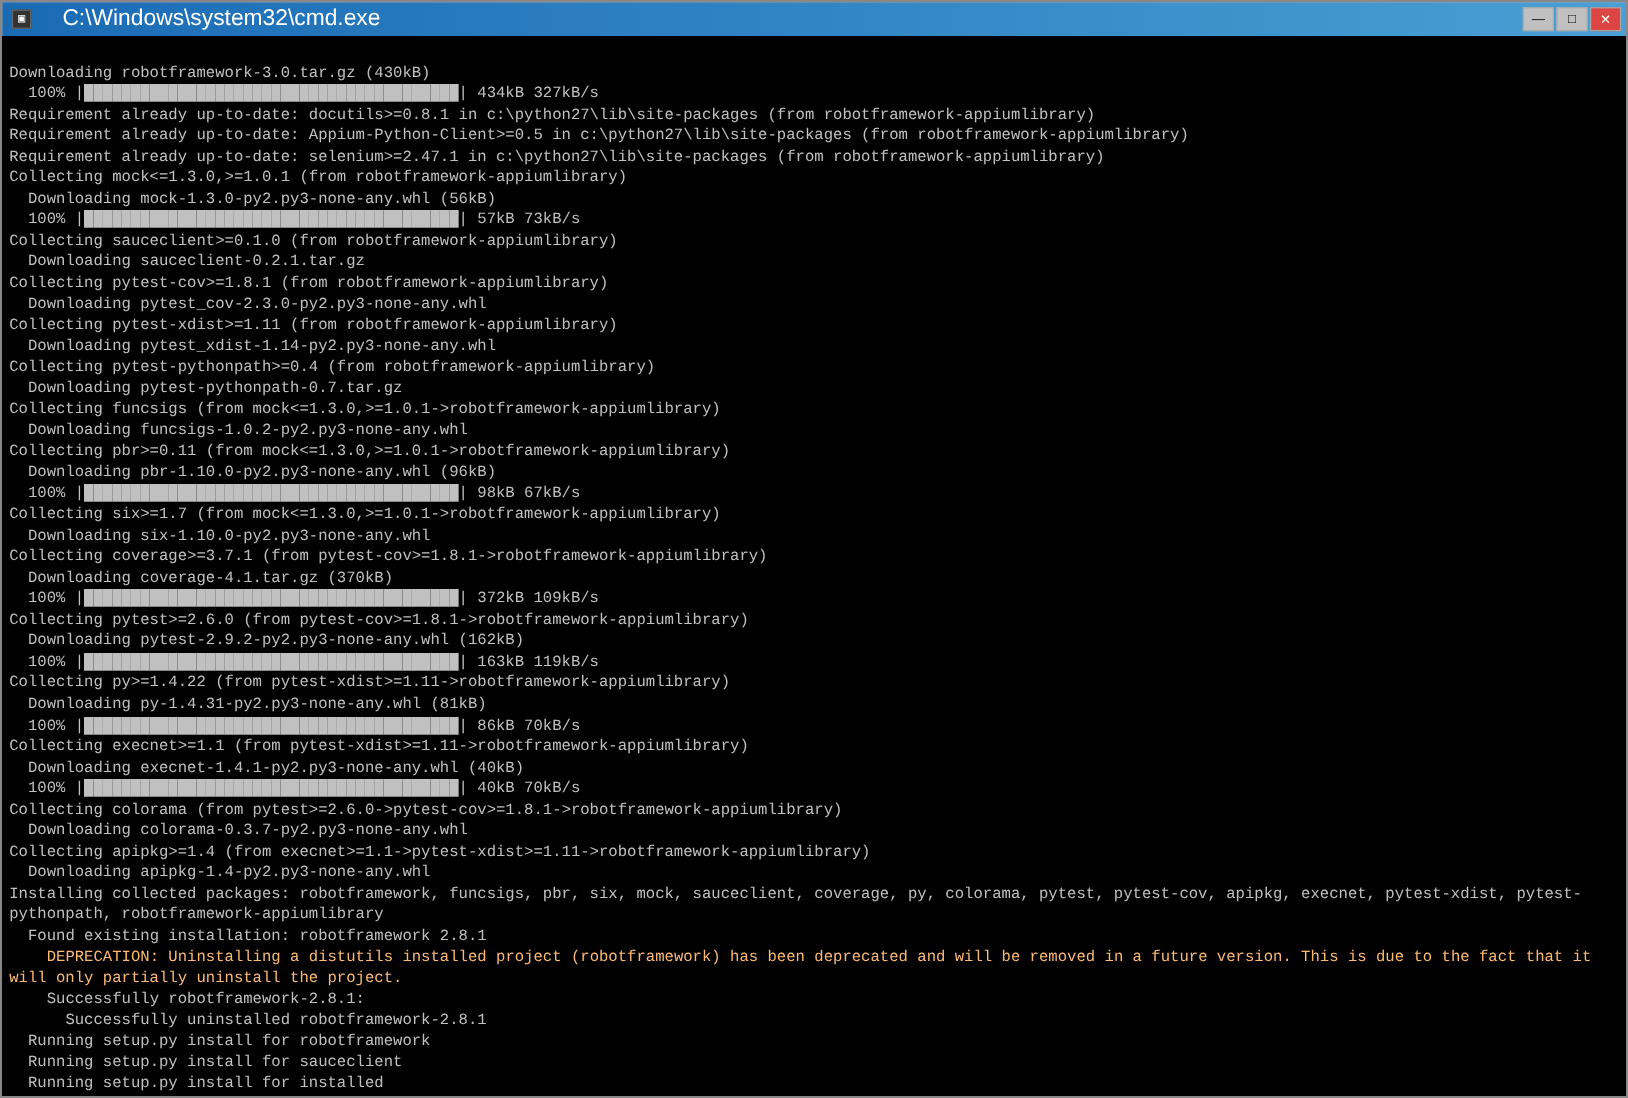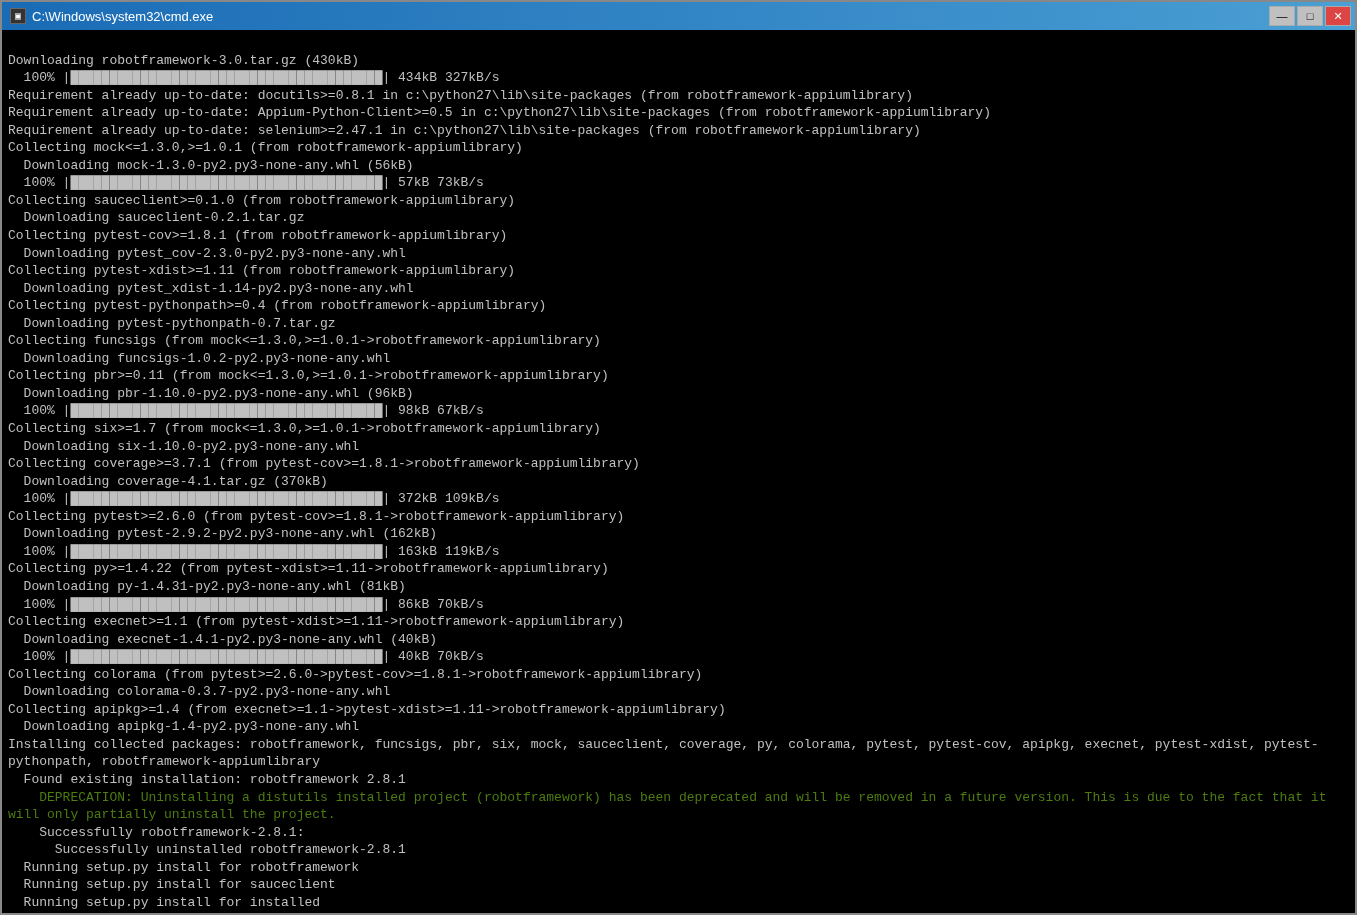--- a/index.html
+++ b/index.html
@@ -48,23 +48,24 @@
       border: 1px solid #666;
       display: flex;
       align-items: center;
       justify-content: center;
       font-size: 10px;
       color: #fff;
     }
 
     .title-text {
       color: white;
-      font-size: 13px;
+      font-size: 19px;
       font-family: 'Segoe UI', sans-serif;
       font-weight: normal;
+      margin-left: 20px;
     }
 
     .title-bar-controls {
       display: flex;
       gap: 2px;
     }
 
     .win-btn {
       width: 26px;
       height: 20px;
@@ -90,21 +91,21 @@
       flex: 1;
       overflow-y: auto;
       padding: 4px 6px;
       white-space: pre-wrap;
       word-wrap: break-word;
       font-size: 13px;
       line-height: 1.35;
     }
 
     .deprecated-warning {
-      color: #4d7c0f;
+      color: #fdba74;
     }
   </style>
 </head>
 <body>
 
 <div class="window">
   <div class="title-bar">
     <div class="title-bar-left">
       <div class="title-icon">▣</div>
       <span class="title-text">C:\Windows\system32\cmd.exe</span>

